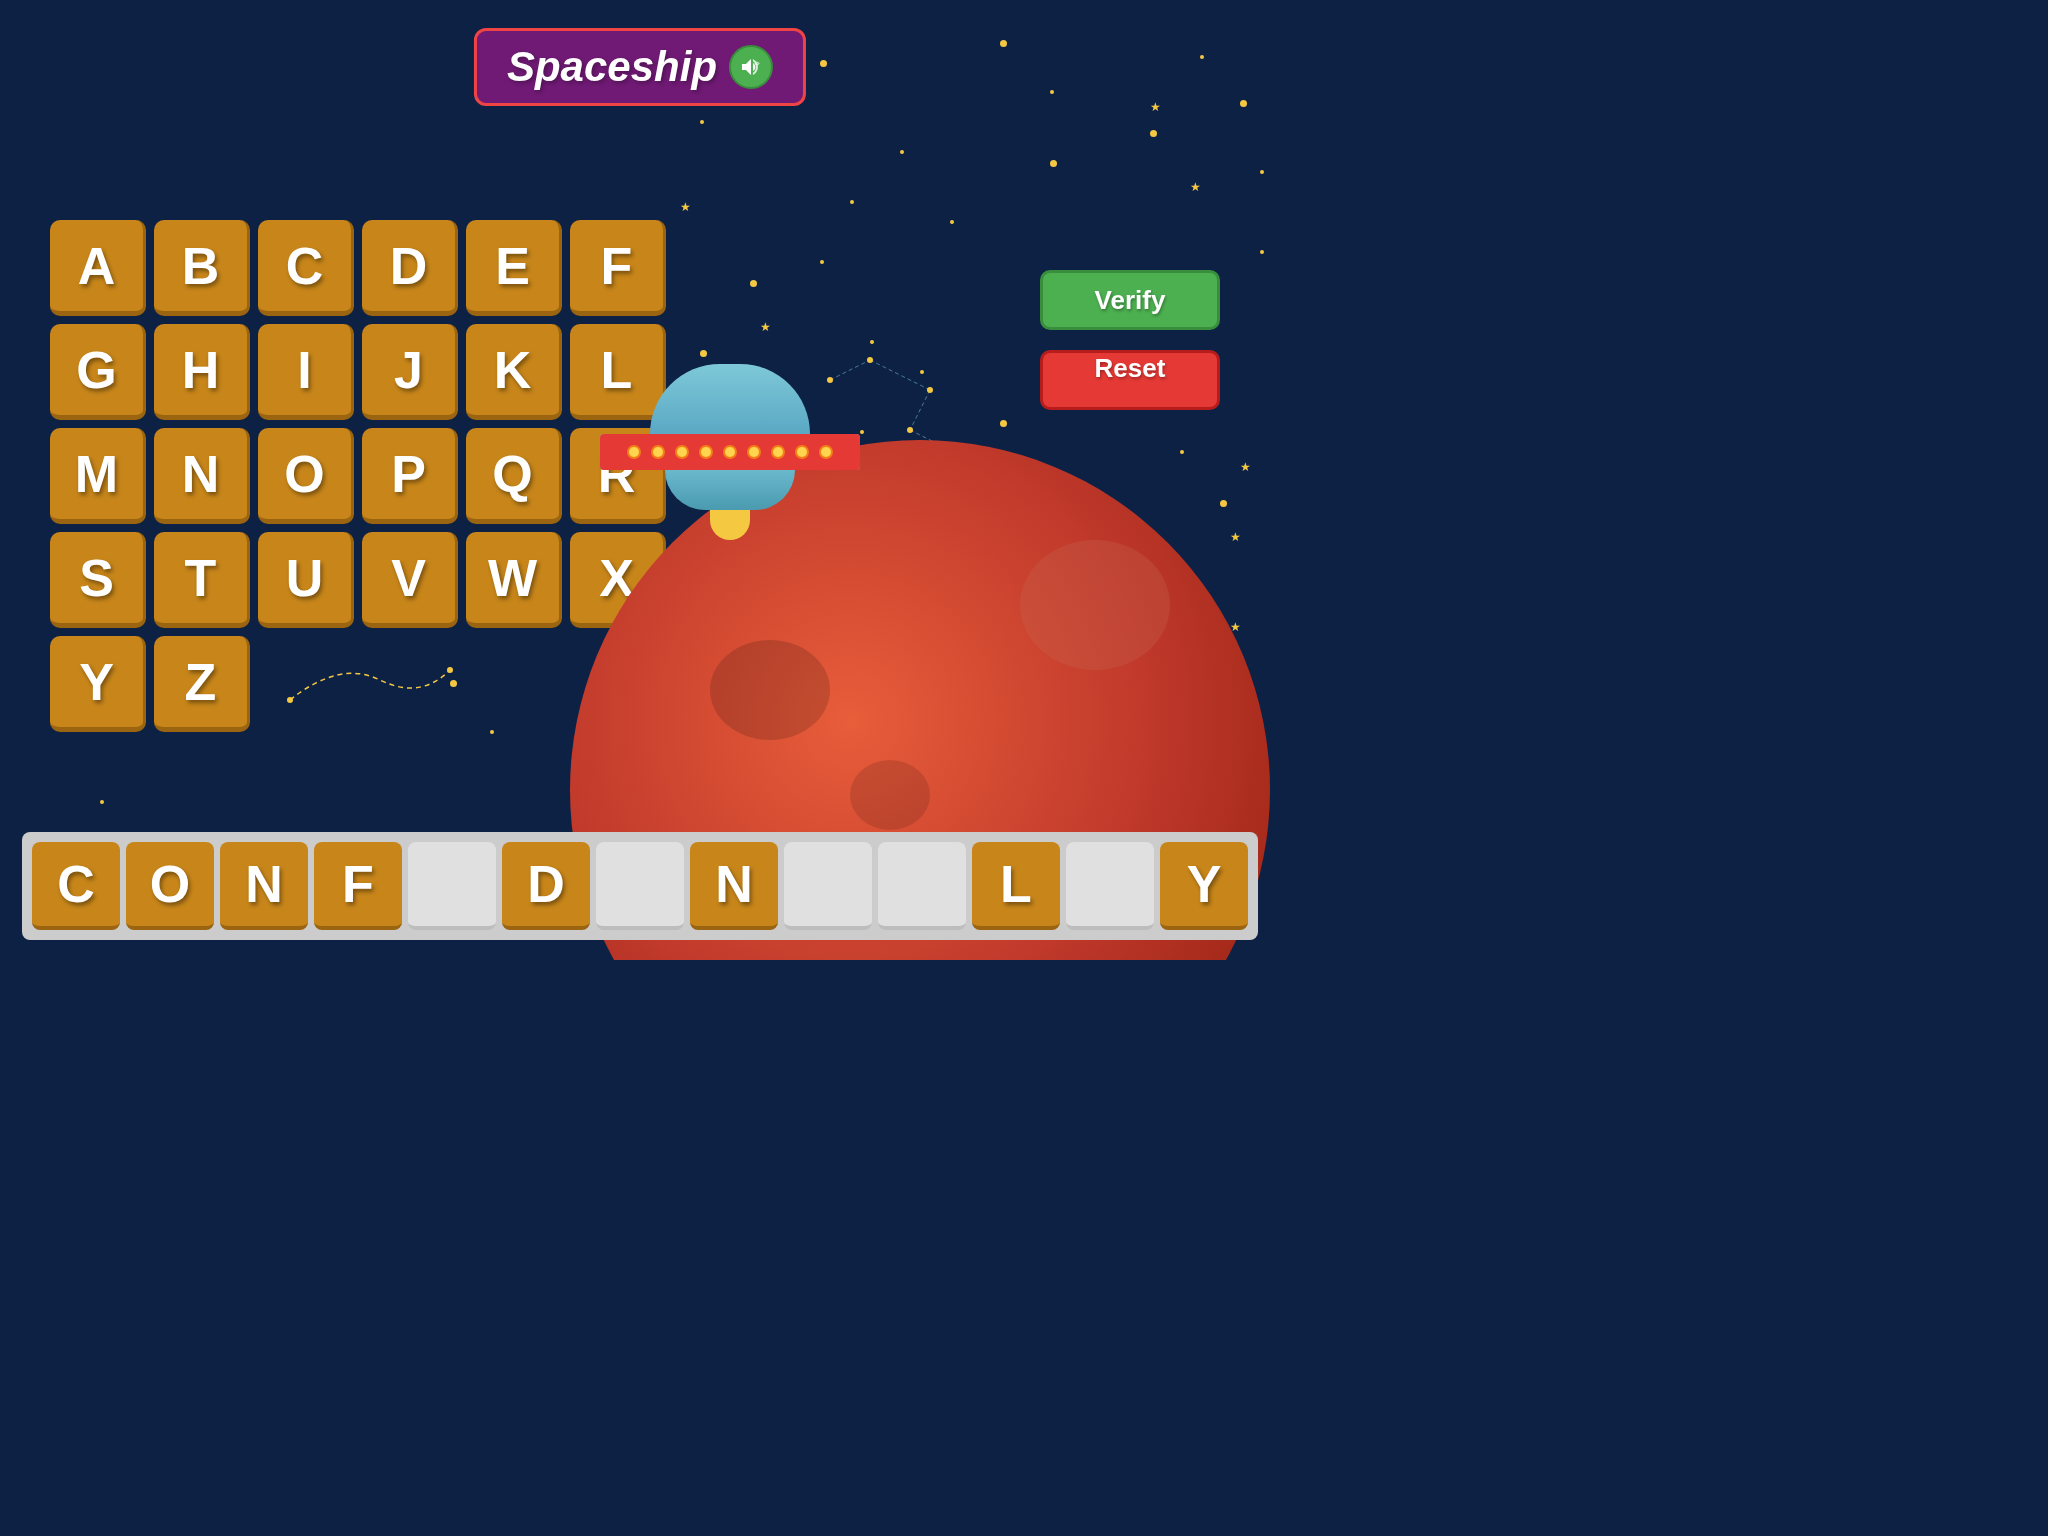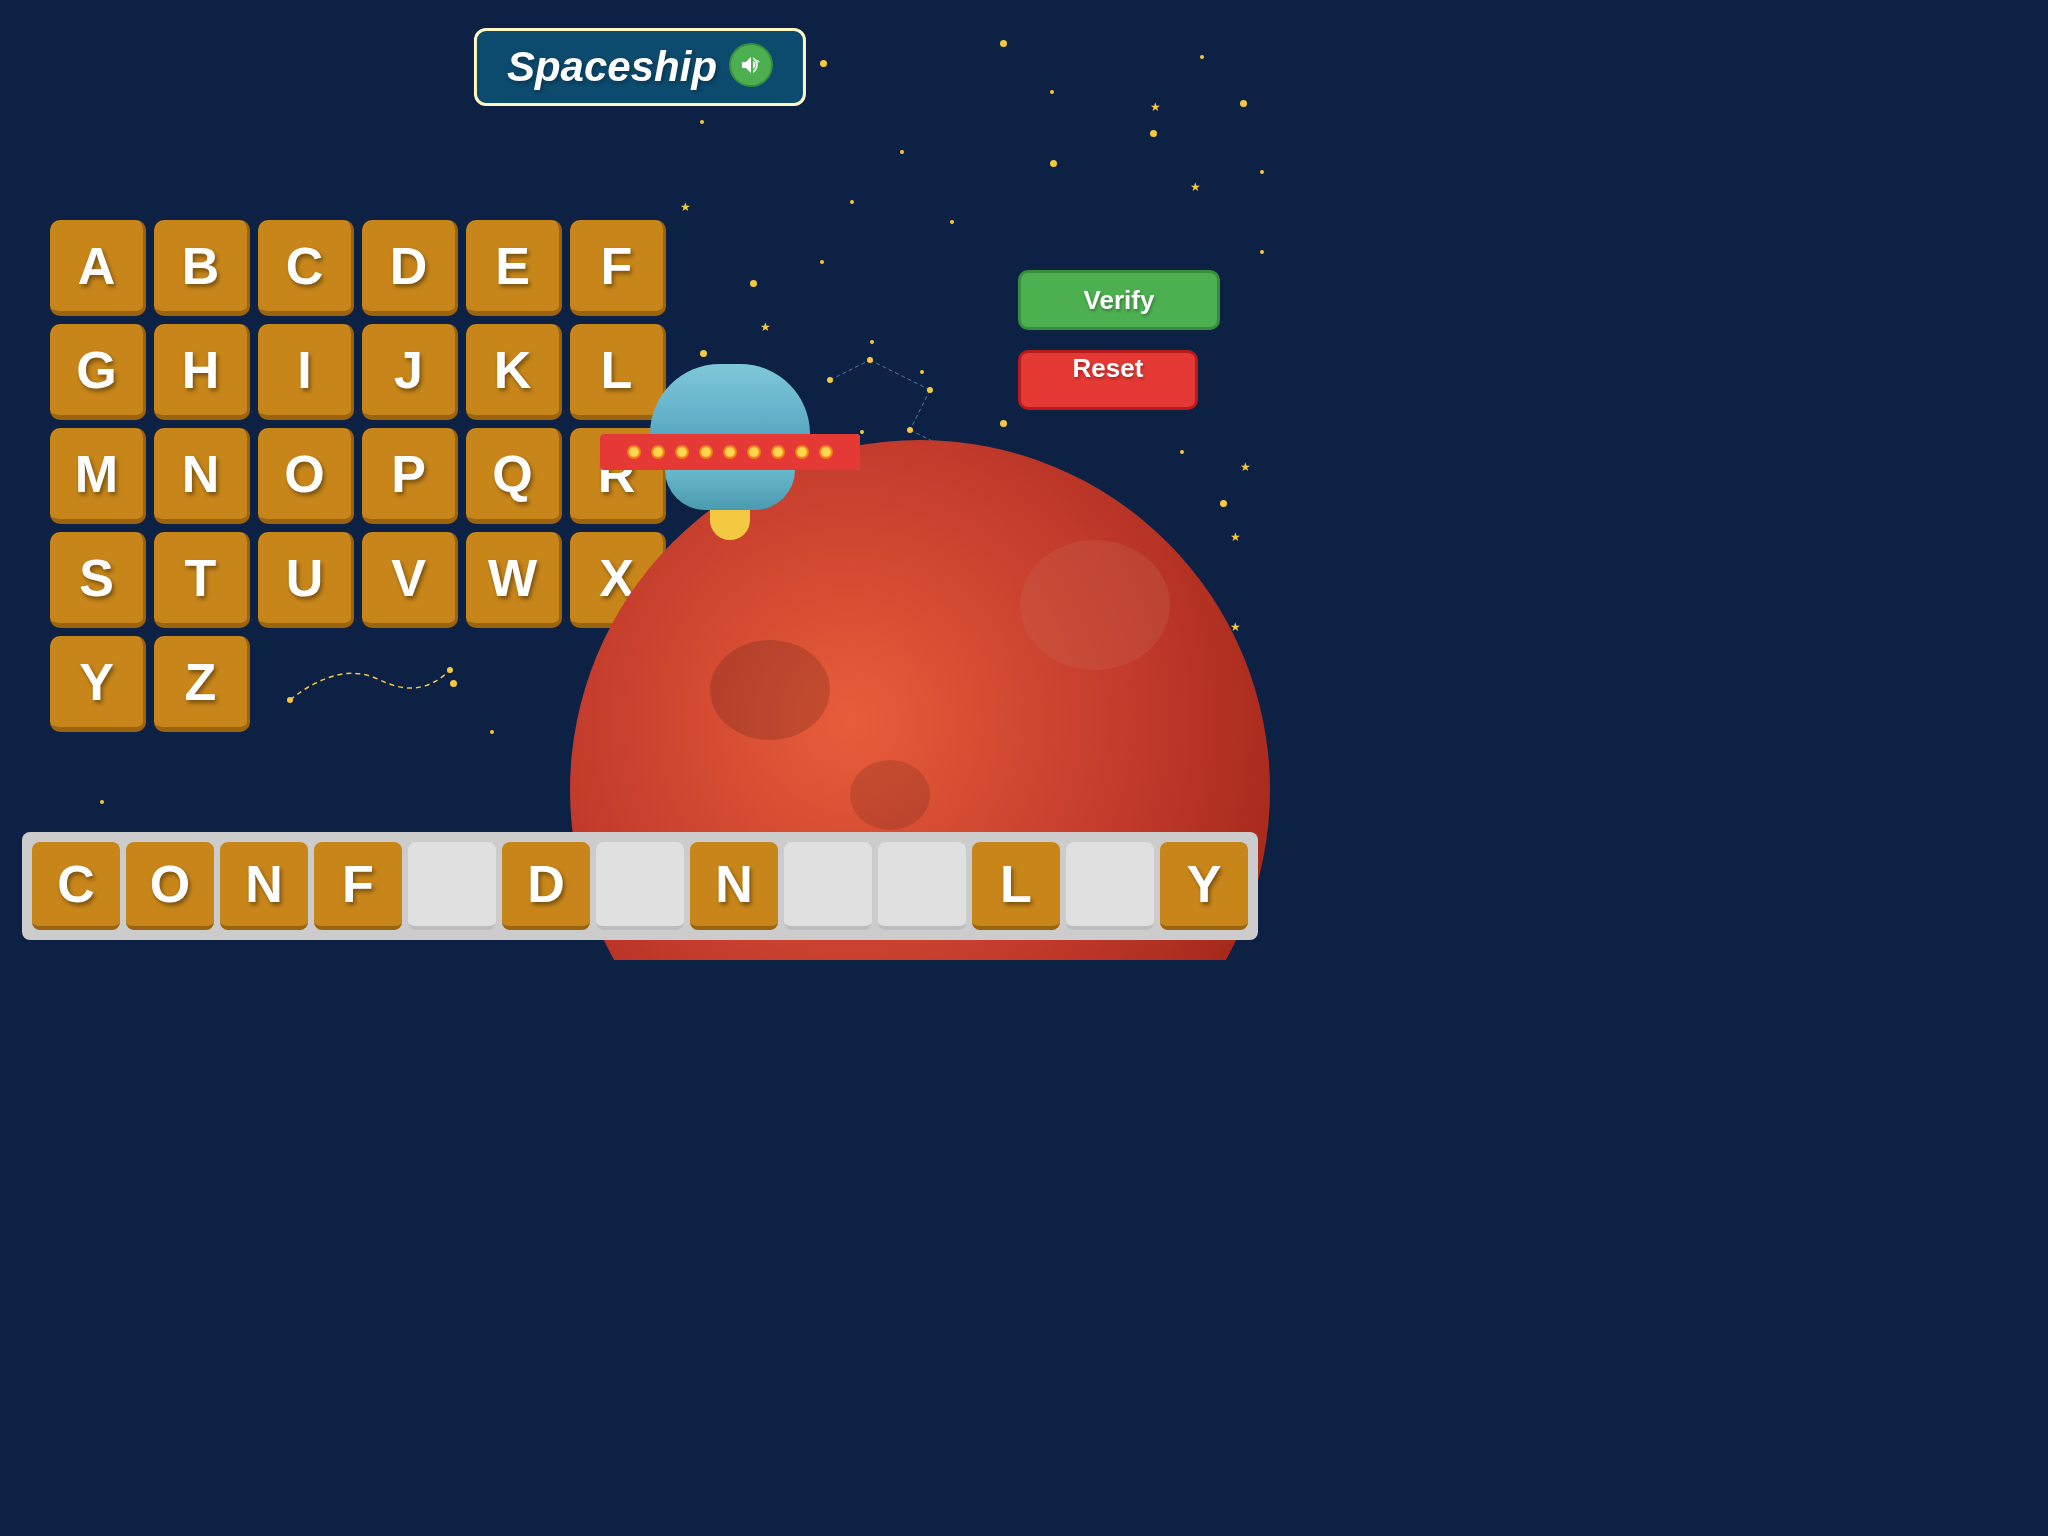--- a/index.html
+++ b/index.html
@@ -35,27 +35,27 @@
     .title-container {
       position: absolute;
       top: 28px;
       left: 50%;
       transform: translateX(-50%);
       display: flex;
       align-items: center;
       gap: 10px;
     }
     .title-box {
-      background: #0c4a6e;
+      background: #701a75;
       border-radius: 12px;
       padding: 12px 30px;
       display: flex;
-      align-items: flex-start;
+      align-items: center;
       gap: 12px;
-      border: 3px solid #fef9c3;
+      border: 3px solid #ef4444;
     }
     .title-text {
       color: white;
       font-size: 42px;
       font-weight: 900;
       font-style: italic;
       text-shadow: 2px 2px 4px rgba(0,0,0,0.3);
     }
     .sound-btn {
       width: 44px;
@@ -107,21 +107,21 @@
     
     .action-buttons {
       position: absolute;
       top: 270px;
       right: 60px;
       display: flex;
       flex-direction: column;
       gap: 20px;
     }
     .verify-btn {
-      width: 202px;
+      width: 180px;
       height: 60px;
       background: #4caf50;
       border-radius: 10px;
       display: flex;
       align-items: center;
       justify-content: center;
       cursor: pointer;
       border-bottom: 5px solid #2e7d32;
       border: 3px solid #388e3c;
     }

